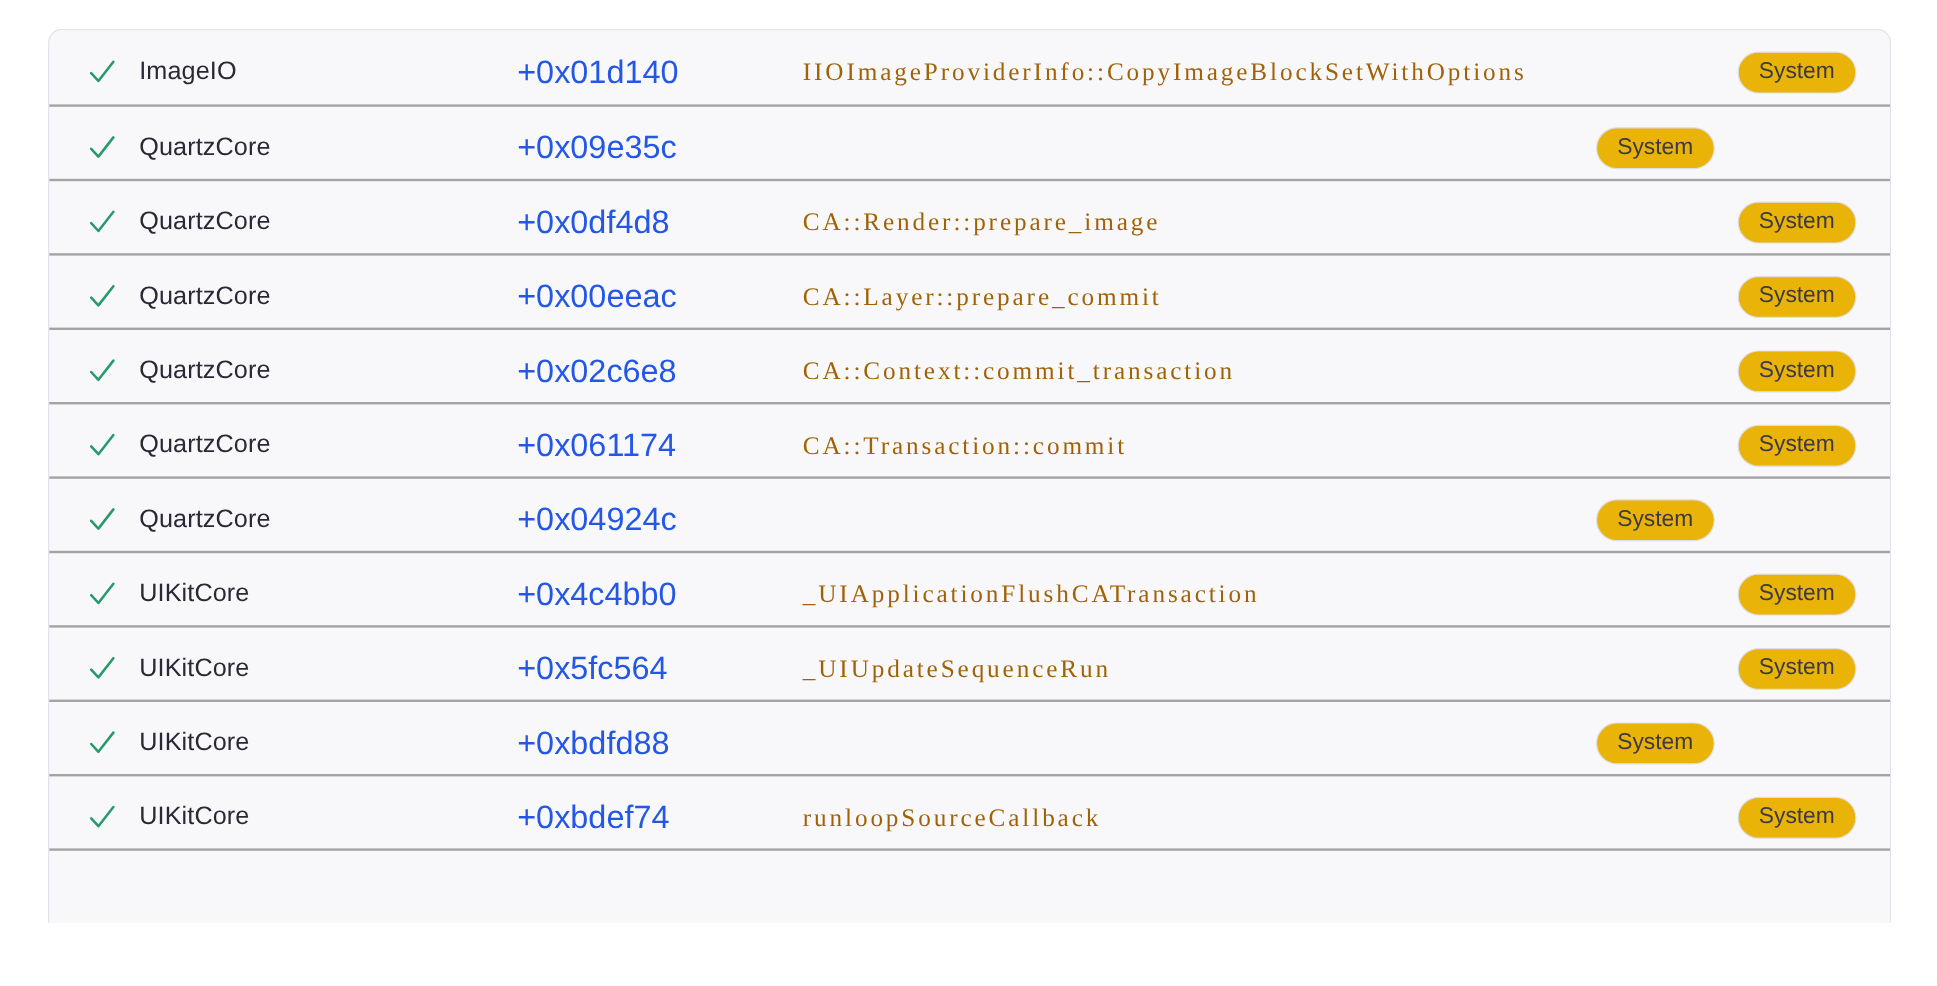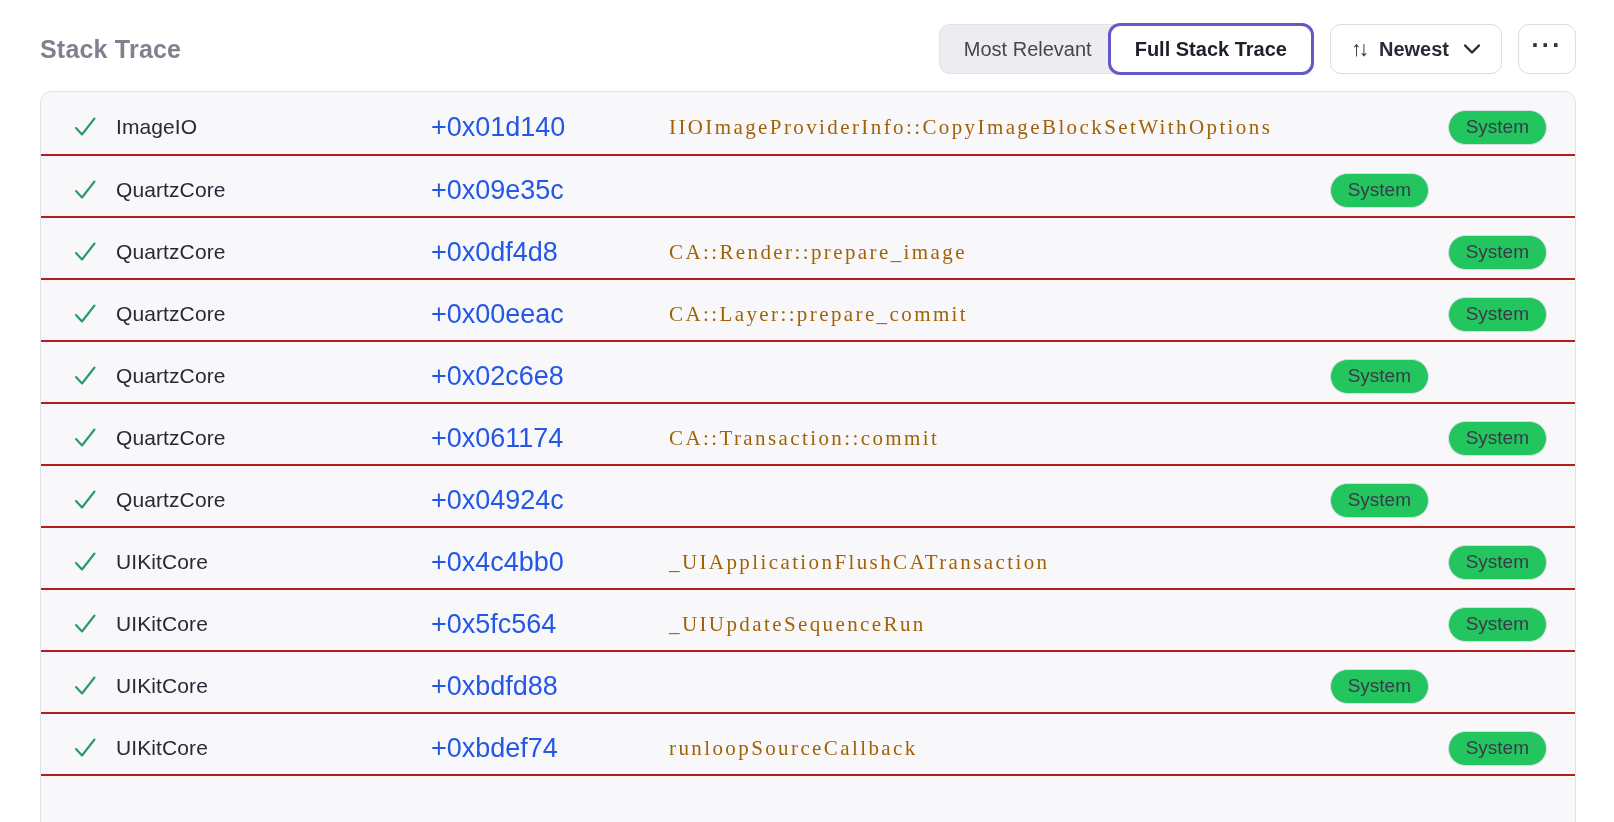--- a/index.html
+++ b/index.html
@@ -63,76 +63,52 @@
     border-radius: 12px 12px 0 0;
     overflow: hidden;
   }
   .trace-row {
     display: grid;
     grid-template-columns: 44px 315px 238px 1fr 118px;
     align-items: center;
     min-height: 62px;
     padding: 12px 28px 4px 31px;
   }
-  .trace-row + .trace-row { border-top: 2px solid #b91c1c; }
+  .trace-row + .trace-row { border-top: 2px solid #a3a3a3; }
   .cell-check { display: flex; align-items: center; }
   .cell-lib {
     font-size: 21px; font-weight: 500; color: #2b2836; letter-spacing: 0.1px;
   }
   .cell-offset {
     font-size: 27px; color: #2457e6; text-decoration: none; cursor: pointer;
     justify-self: start;
   }
   .cell-fn {
     font-family: Liberation Serif, serif;
     font-size: 21px; line-height: 31px; letter-spacing: 2.4px;
     color: #a16207;
     max-width: 685px;
     word-break: break-all;
   }
   .cell-badge-wrap { justify-self: end; }
   .badge {
     display: inline-block;
     padding: 5px 17px 6px;
-    background: #22c55e;
+    background: #eab308;
     border: 1px solid #dddde5;
     border-radius: 999px;
     font-size: 19px; color: #3c3a48; white-space: nowrap;
   }
   .trace-row.partial { min-height: 62px; }
 </style>
 </head>
 <body>
 
 <div class="page">
 
-  <div class="header">
-    <div class="page-title">Stack Trace</div>
-
-    <div class="controls">
-      <div class="segmented">
-        <div class="seg-left">Most Relevant</div>
-        <div class="seg-right">Full Stack Trace</div>
-      </div>
-
-      <div class="btn sort-btn">
-        <span class="sort-arrows">↑↓</span>
-        <span class="sort-label">Newest</span>
-        <span class="chevron">
-          <svg width="18" height="12" viewBox="0 0 18 12">
-            <polyline points="2,2.5 9,9.5 16,2.5" fill="none" stroke="#2b2936" stroke-width="2.4" stroke-linecap="round" stroke-linejoin="round"></polyline>
-          </svg>
-        </span>
-      </div>
-
-      <div class="btn more-btn">
-        <span>···</span>
-      </div>
-    </div>
-  </div>
 
   <div class="trace-table" id="trace-table">
       <div class="trace-row">
     <span class="cell-check">
       <svg width="26" height="26" viewBox="0 0 26 26">
         <polyline points="4,14 10,20.5 22.5,4.5" fill="none" stroke="#27996a" stroke-width="2.1" stroke-linecap="round" stroke-linejoin="round"></polyline>
       </svg>
     </span>
     <span class="cell-lib">ImageIO</span>
     <a class="cell-offset">+0x01d140</a>
@@ -180,20 +156,21 @@
     </span>
   </div>
       <div class="trace-row">
     <span class="cell-check">
       <svg width="26" height="26" viewBox="0 0 26 26">
         <polyline points="4,14 10,20.5 22.5,4.5" fill="none" stroke="#27996a" stroke-width="2.1" stroke-linecap="round" stroke-linejoin="round"></polyline>
       </svg>
     </span>
     <span class="cell-lib">QuartzCore</span>
     <a class="cell-offset">+0x02c6e8</a>
+    <span class="cell-fn">CA::Context::commit_transaction</span>
     <span class="cell-badge-wrap">
       <span class="badge">System</span>
     </span>
   </div>
       <div class="trace-row">
     <span class="cell-check">
       <svg width="26" height="26" viewBox="0 0 26 26">
         <polyline points="4,14 10,20.5 22.5,4.5" fill="none" stroke="#27996a" stroke-width="2.1" stroke-linecap="round" stroke-linejoin="round"></polyline>
       </svg>
     </span>

